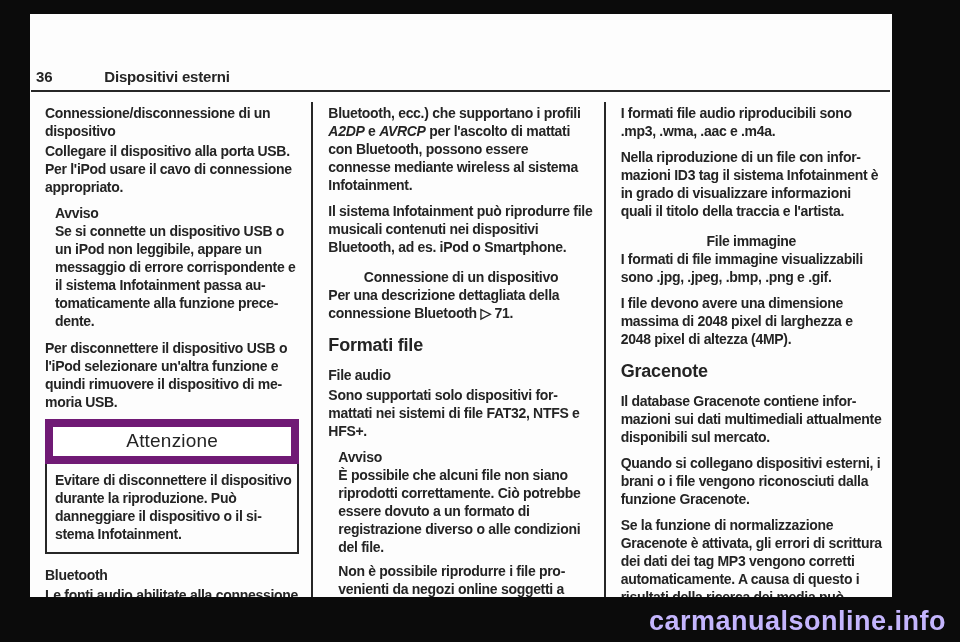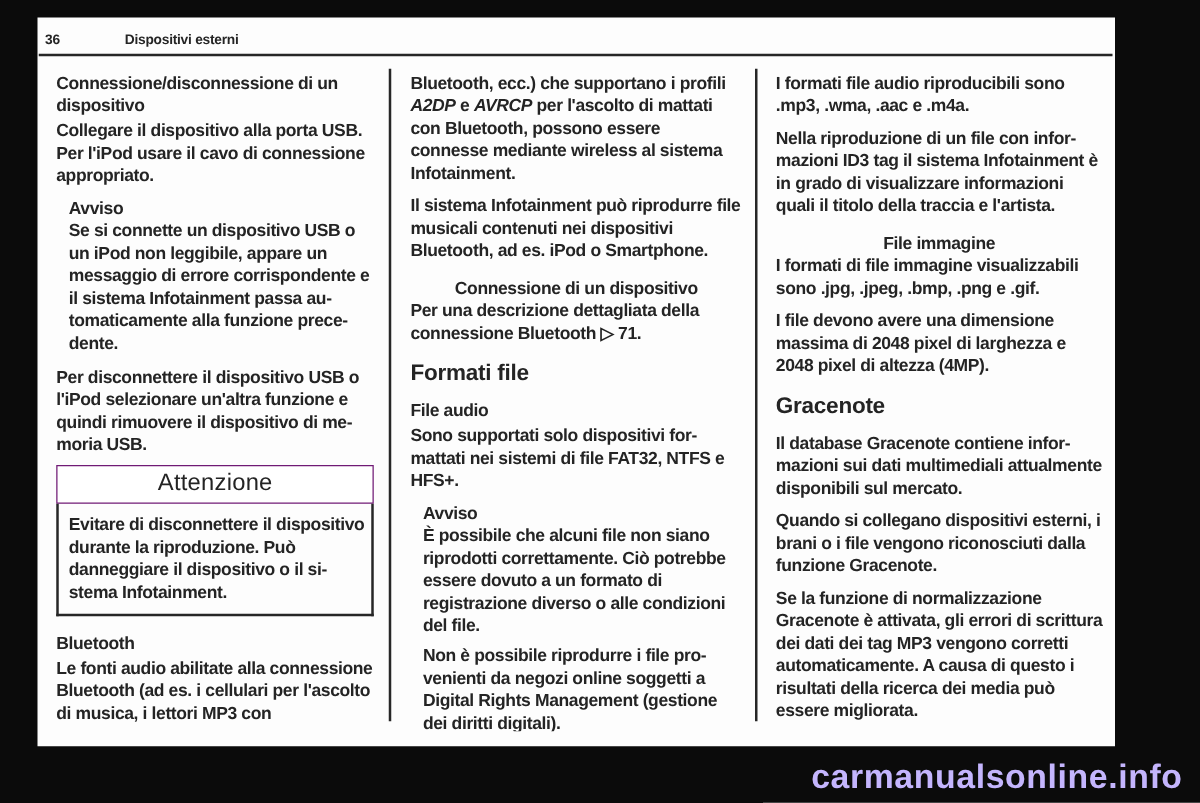--- a/index.html
+++ b/index.html
@@ -10,44 +10,44 @@
   }
   .frame{position:absolute;inset:0;background:#0b0b0b;}
   .page{
     position:absolute;left:30px;top:14px;width:862px;height:583px;
     background:#fdfdfd;color:#212121;overflow:hidden;
   }
   .page-header{
     display:flex;align-items:baseline;
     padding:12px 2px 5px 5px;margin:0 2px 0 1px;
     border-bottom:2px solid #272727;
-    font-size:11px;font-weight:bold;letter-spacing:-0.2px;color:#252525;
+    font-size:15px;font-weight:bold;letter-spacing:-0.2px;color:#252525;
   }
-  .chapter-title{margin-left:52px;}
+  .chapter-title{margin-left:52px;margin-top:42px;}
   .columns{display:flex;height:540px;}
   .col{
     box-sizing:border-box;overflow:hidden;
     padding:12px 10px 0 15px;
     font-size:14px;line-height:18px;font-weight:bold;
     letter-spacing:-0.3px;color:#242424;
   }
   .col1{width:282px;}
   .col2{width:291px;}
   .col3{width:287px;}
   .vsep{width:2px;background:#272727;margin:10px 0 8px;}
   p{margin:0 0 8px;}
   .h3{margin:0 0 2px;}
   .h2{font-size:18px;letter-spacing:-0.2px;margin:14px 0 12px;}
   .sub{margin:12px 0 0;text-align:center;}
   .notice{padding-left:10px;margin:4px 0 9px;}
   .notice p{margin:0 0 6px;}
   .notice .label{display:block;}
   .caution{margin:4px 2px 12px 0;}
   .caution-title{
-    border:1px solid #701a75;text-align:center;
+    border:8px solid #701a75;text-align:center;
     font-size:19px;font-weight:normal;letter-spacing:0.2px;
     padding:5px 0 6px;background:#fff;
   }
   .caution-body{
     border:2px solid #272727;border-top:none;
     padding:7px 5px 9px 8px;
   }
   .it{font-style:italic;}
   .xref{white-space:nowrap;}
   .watermark{

